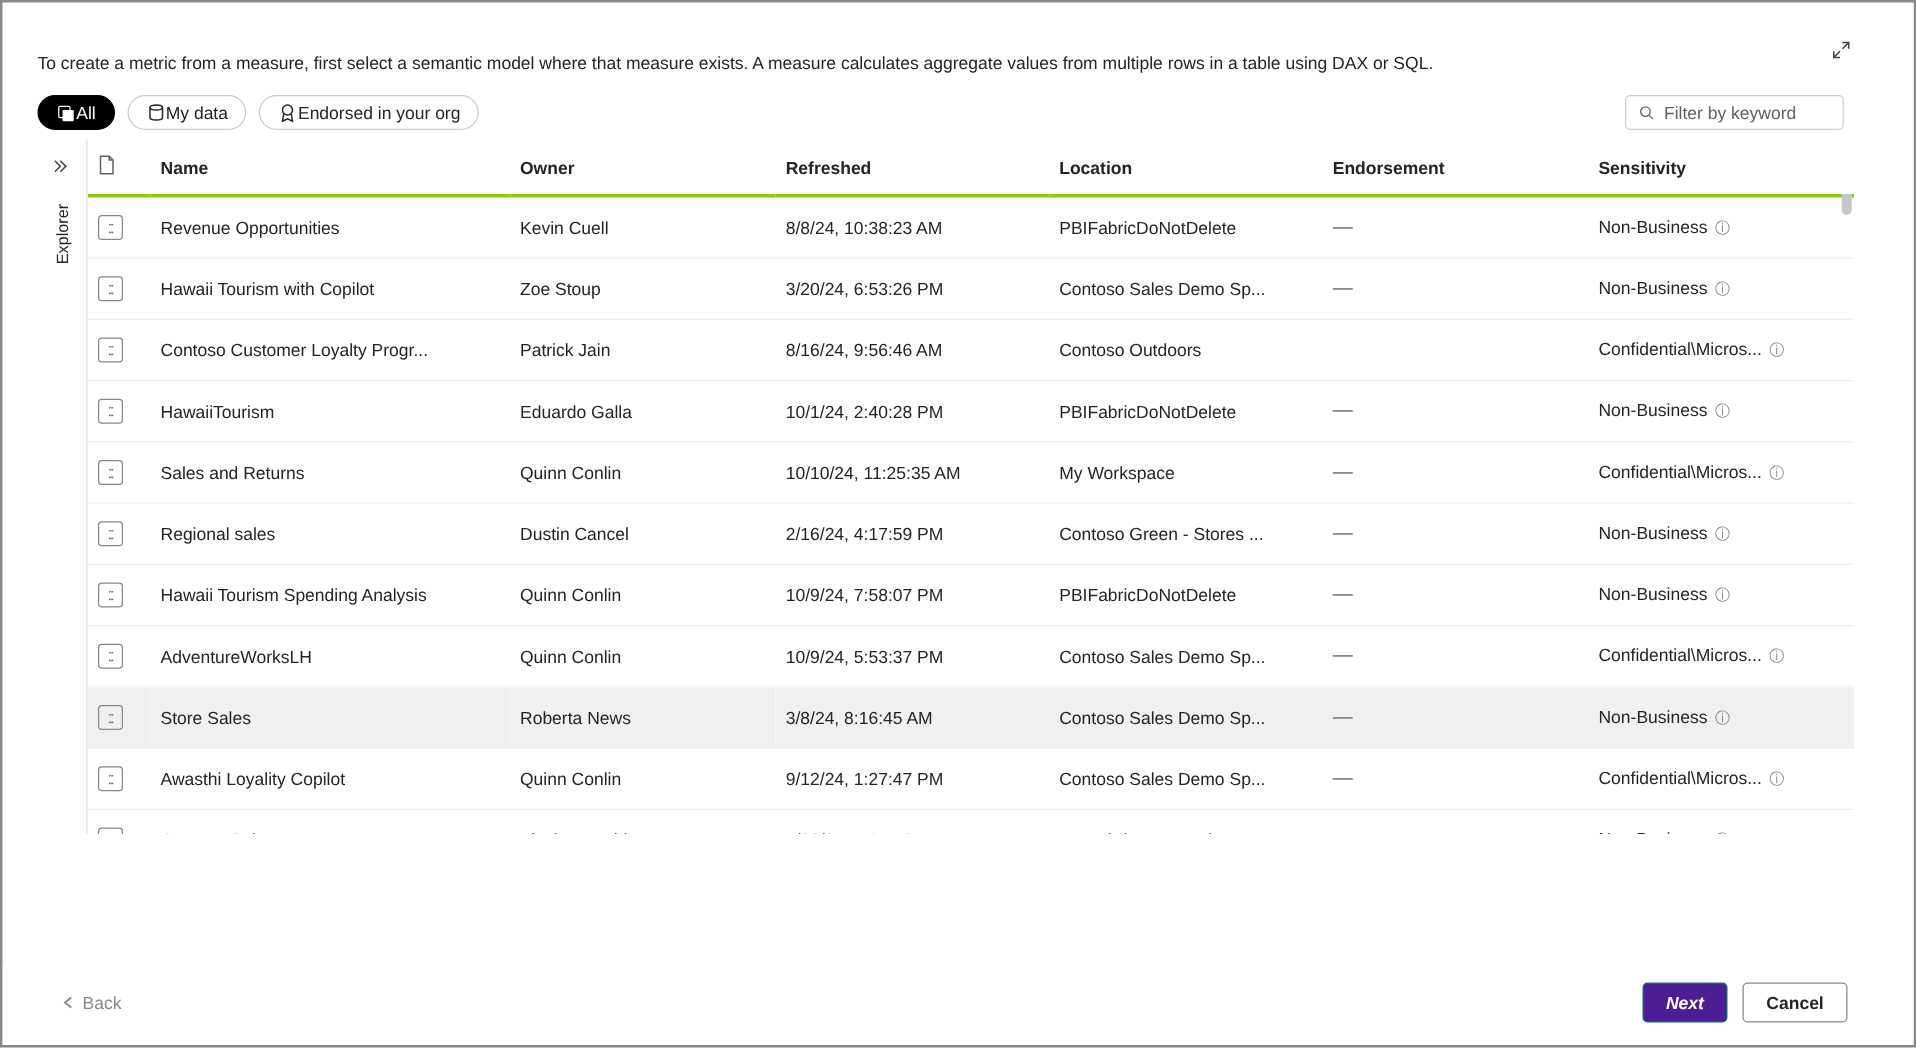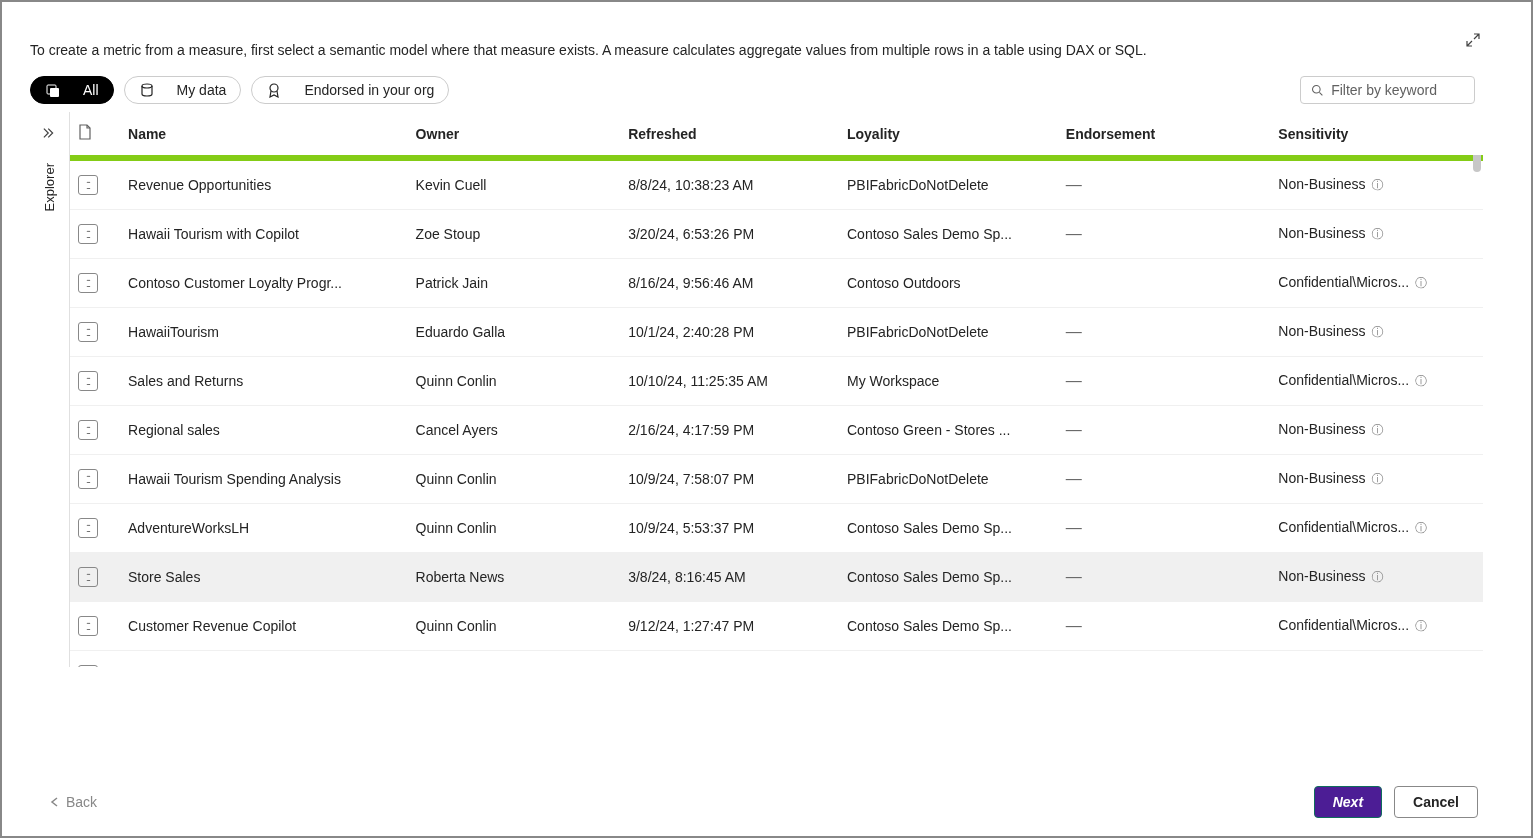--- a/index.html
+++ b/index.html
@@ -38,21 +38,21 @@
   }
   .filter-row {
     display: flex;
     align-items: center;
     padding: 0 28px 8px 28px;
     gap: 10px;
   }
   .pill {
     display: inline-flex;
     align-items: center;
-    gap: 22px;
+    gap: 0;
     border: 1px solid #ccc;
     border-radius: 16px;
     padding: 5px 14px;
     font-size: 14px;
     background: #fff;
     cursor: pointer;
     color: #242424;
   }
   .pill.active {
     background: #000;
@@ -113,21 +113,21 @@
   }
   .table th {
     text-align: left;
     font-weight: 600;
     font-size: 14px;
     padding: 12px 8px 12px 8px;
     color: #242424;
     position: sticky;
     top: 0;
     background: #fff;
-    border-bottom: 6px solid #84cc16;
+    border-bottom: 3px solid #84cc16;
   }
   .table td {
     padding: 14px 8px;
     border-bottom: 1px solid #f0f0f0;
     font-size: 14px;
     color: #242424;
     white-space: nowrap;
     overflow: hidden;
     text-overflow: ellipsis;
   }
@@ -282,21 +282,21 @@
         <tr>
           <th>
             <svg width="14" height="16" viewBox="0 0 14 16" fill="none" stroke="#616161" stroke-width="1.2">
                 <path d="M2 1 H9 L12 4 V15 H2 Z"></path>
                 <path d="M9 1 V4 H12"></path>
               </svg>
           </th>
           <th>Name</th>
           <th>Owner</th>
           <th>Refreshed</th>
-          <th>Loyality</th>
+          <th>Location</th>
           <th>Endorsement</th>
           <th>Sensitivity</th>
         </tr>
       </thead>
       <tbody id="table-body">
           <tr>
             <td><span class="dataset-icon">⁚⁚⁚</span></td>
             <td>Revenue Opportunities</td>
             <td>Kevin Cuell</td>
             <td>8/8/24, 10:38:23 AM</td>
@@ -336,21 +336,21 @@
             <td>Sales and Returns</td>
             <td>Quinn Conlin</td>
             <td>10/10/24, 11:25:35 AM</td>
             <td>My Workspace</td>
             <td><span class="dash">—</span></td>
             <td>Confidential\Micros...<span class="info-icon">ⓘ</span></td>
           </tr>
           <tr>
             <td><span class="dataset-icon">⁚⁚⁚</span></td>
             <td>Regional sales</td>
-            <td>Cancel Ayers</td>
+            <td>Dustin Cancel</td>
             <td>2/16/24, 4:17:59 PM</td>
             <td>Contoso Green - Stores ...</td>
             <td><span class="dash">—</span></td>
             <td>Non-Business<span class="info-icon">ⓘ</span></td>
           </tr>
           <tr>
             <td><span class="dataset-icon">⁚⁚⁚</span></td>
             <td>Hawaii Tourism Spending Analysis</td>
             <td>Quinn Conlin</td>
             <td>10/9/24, 7:58:07 PM</td>
@@ -371,21 +371,21 @@
             <td><span class="dataset-icon">⁚⁚⁚</span></td>
             <td>Store Sales</td>
             <td>Roberta News</td>
             <td>3/8/24, 8:16:45 AM</td>
             <td>Contoso Sales Demo Sp...</td>
             <td><span class="dash">—</span></td>
             <td>Non-Business<span class="info-icon">ⓘ</span></td>
           </tr>
           <tr>
             <td><span class="dataset-icon">⁚⁚⁚</span></td>
-            <td>Customer Revenue Copilot</td>
+            <td>Awasthi Loyality Copilot</td>
             <td>Quinn Conlin</td>
             <td>9/12/24, 1:27:47 PM</td>
             <td>Contoso Sales Demo Sp...</td>
             <td><span class="dash">—</span></td>
             <td>Confidential\Micros...<span class="info-icon">ⓘ</span></td>
           </tr>
           <tr>
             <td><span class="dataset-icon">⁚⁚⁚</span></td>
             <td>Contoso Sales</td>
             <td>Vivek Awasthi</td>

